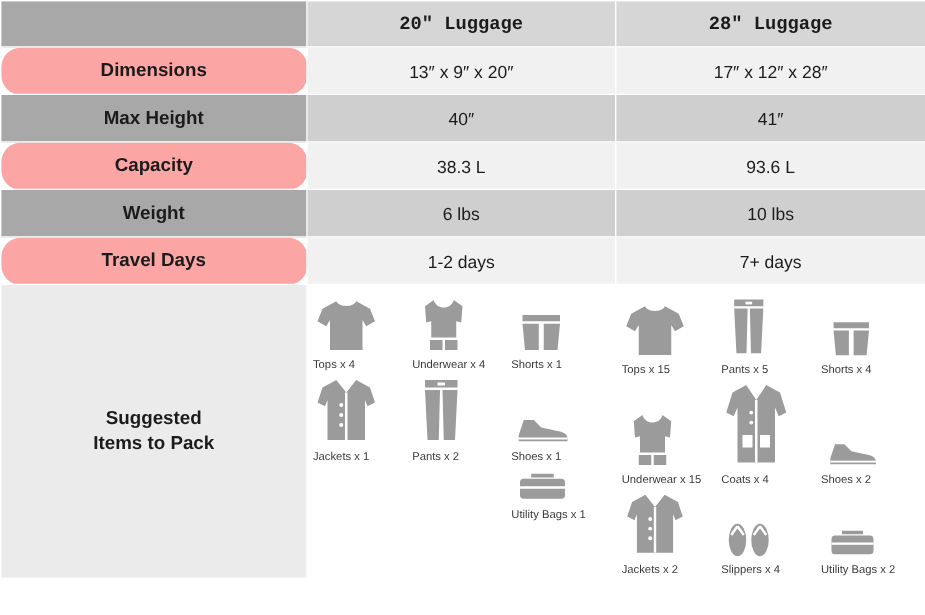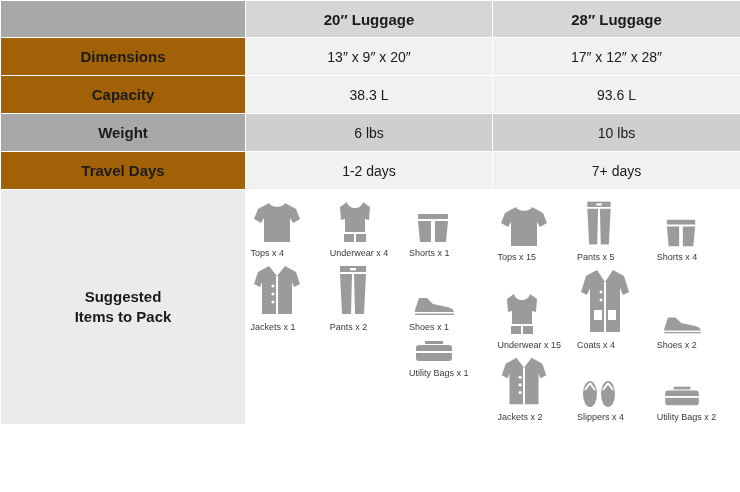--- a/index.html
+++ b/index.html
@@ -38,35 +38,36 @@
   .hdr-blank {
     background: #a8a8a8;
     height: 36px;
   }
   .hdr-cell {
     background: #d6d6d6;
     color: #1b1b1b;
     font-weight: bold;
     font-size: 15px;
     height: 36px;
+    font-family: Liberation Mono, monospace;
   }
   .rowlabel {
     font-weight: bold;
     font-size: 15px;
     color: #1b1b1b;
     height: 37px;
   }
   .val {
     font-size: 14px;
     color: #1b1b1b;
     height: 37px;
   }
   .shade-dark .rowlabel { background: #a8a8a8; }
   .shade-dark .val { background: #cfcfcf; }
-  .shade-light .rowlabel { background: #a16207; }
+  .shade-light .rowlabel { background: #fca5a5; border-radius: 16px; }
   .shade-light .val { background: #f1f1f1; }
 
   .pack-label {
     background: #ebebeb;
     font-weight: bold;
     font-size: 15px;
     color: #1b1b1b;
     line-height: 1.35;
     vertical-align: middle;
   }
@@ -123,20 +124,25 @@
         <th class="hdr-cell">20″ Luggage</th>
         <th class="hdr-cell">28″ Luggage</th>
       </tr>
 
       <tr class="shade-light">
         <td class="rowlabel">Dimensions</td>
         <td class="val">13″ x 9″ x 20″</td>
         <td class="val">17″ x 12″ x 28″</td>
       </tr>
 
+      <tr class="shade-dark">
+        <td class="rowlabel">Max Height</td>
+        <td class="val">40″</td>
+        <td class="val">41″</td>
+      </tr>
 
       <tr class="shade-light">
         <td class="rowlabel">Capacity</td>
         <td class="val">38.3 L</td>
         <td class="val">93.6 L</td>
       </tr>
 
       <tr class="shade-dark">
         <td class="rowlabel">Weight</td>
         <td class="val">6 lbs</td>

